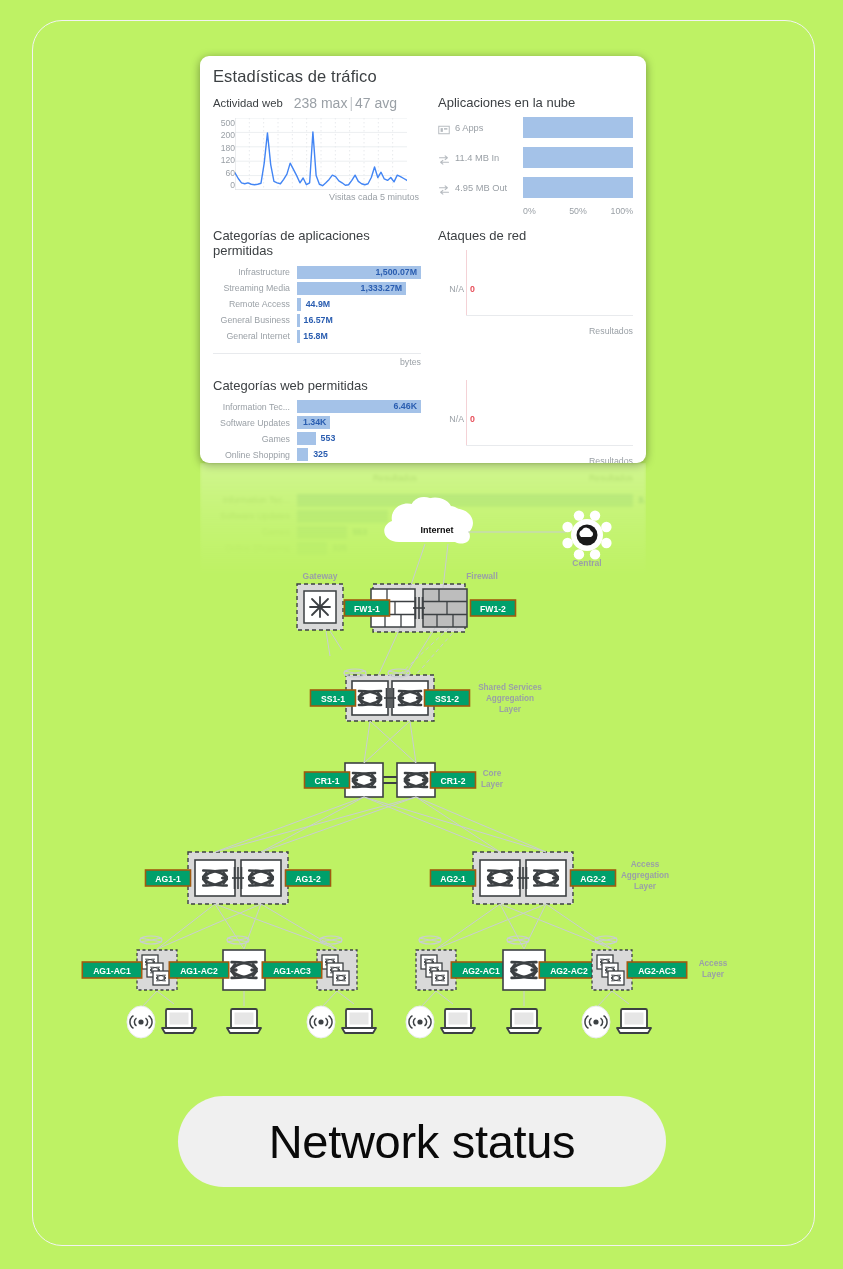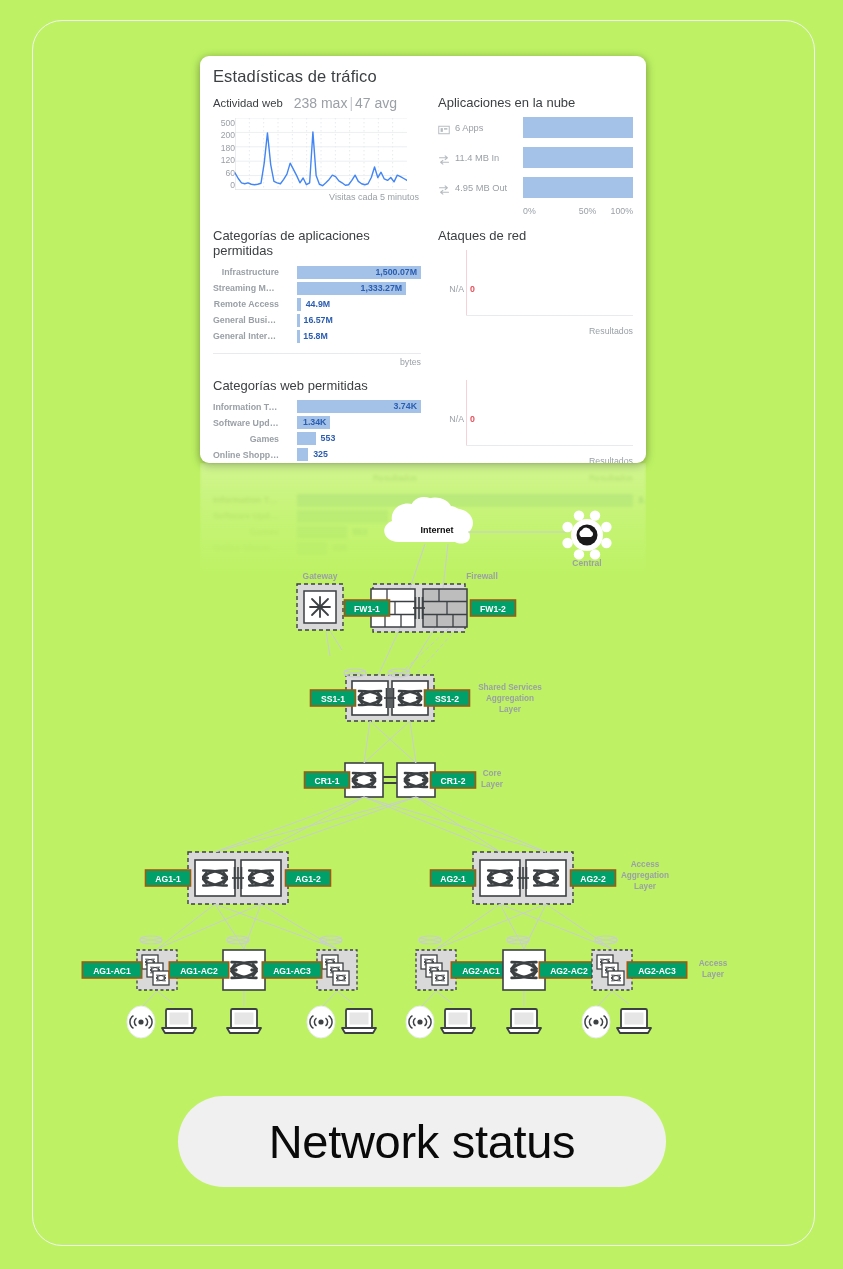--- a/index.html
+++ b/index.html
@@ -75,32 +75,31 @@
   .cloud-lbl {
     font-size: 9.3px; color:#9aa0a6; width: 68px; flex:0 0 68px;
     white-space:nowrap;
   }
   .cloud-bar-track { flex:1; height:21px; position:relative; }
   .cloud-bar { height:21px; background:#a4c2e8; }
   .cloud-axis {
     display:flex; font-size:8.8px; color:#9aa0a6; margin-left: 85px;
     margin-top:-1px;
   }
-  .cloud-axis span { flex:1; text-align:right; }
+  .cloud-axis span { flex:1; text-align:center; }
   .cloud-axis span:first-child { text-align:left; }
   .cloud-axis span:last-child { text-align:right; }
 
   
   .cat-list { margin-top:1px; }
   .cat-row { display:flex; align-items:center; height: 14.5px; margin-bottom:1.5px; }
   .cat-name {
     font-size: 8.8px; color:#9aa0a6; width: 84px; flex:0 0 84px;
-    text-align:right; padding-right:18px; white-space:nowrap; overflow:hidden;
+    text-align:right; padding-right:7px; white-space:nowrap; overflow:hidden;
     text-overflow:ellipsis;
-    font-weight:bold;
   }
   .cat-barzone { position:relative; flex:1; height:13px; }
   .cat-bar {
     position:absolute; left:0; top:0; height:13px; background:#a4c2e8;
     min-width: 3px;
   }
   .cat-val {
     position:absolute; top:0; height:13px; line-height:13px;
     font-size:8.8px; font-weight:bold; color:#2a5db0; white-space:nowrap;
   }
@@ -300,21 +299,21 @@
         <div class="na-footer">Resultados</div>
       </div>
 
       <div class="panel" style="margin-top:11px">
         <div class="panel-title">Categorías web permitidas</div>
         <div class="cat-list" id="cat-web">
             <div class="cat-row">
               <span class="cat-name">Information Tec...</span>
               <span class="cat-barzone">
                 <span class="cat-bar" style="width:100%"></span>
-                <span class="cat-val inside" style="right: calc(0% + 4px);">3.74K</span>
+                <span class="cat-val inside" style="right: calc(0% + 4px);">6.46K</span>
               </span>
             </div>
             <div class="cat-row">
               <span class="cat-name">Software Updates</span>
               <span class="cat-barzone">
                 <span class="cat-bar" style="width:27%"></span>
                 <span class="cat-val inside" style="right: calc(73% + 4px);">1.34K</span>
               </span>
             </div>
             <div class="cat-row">

